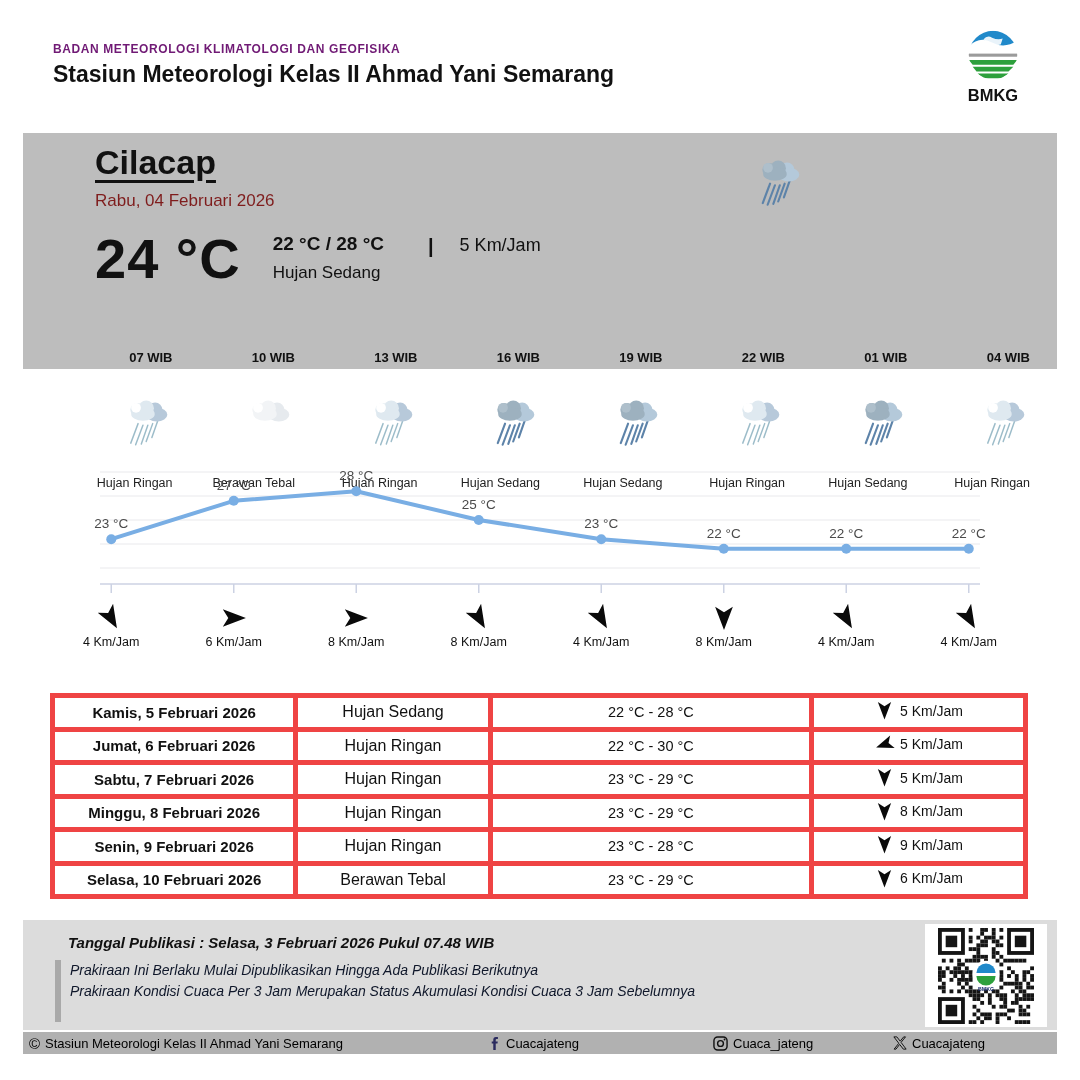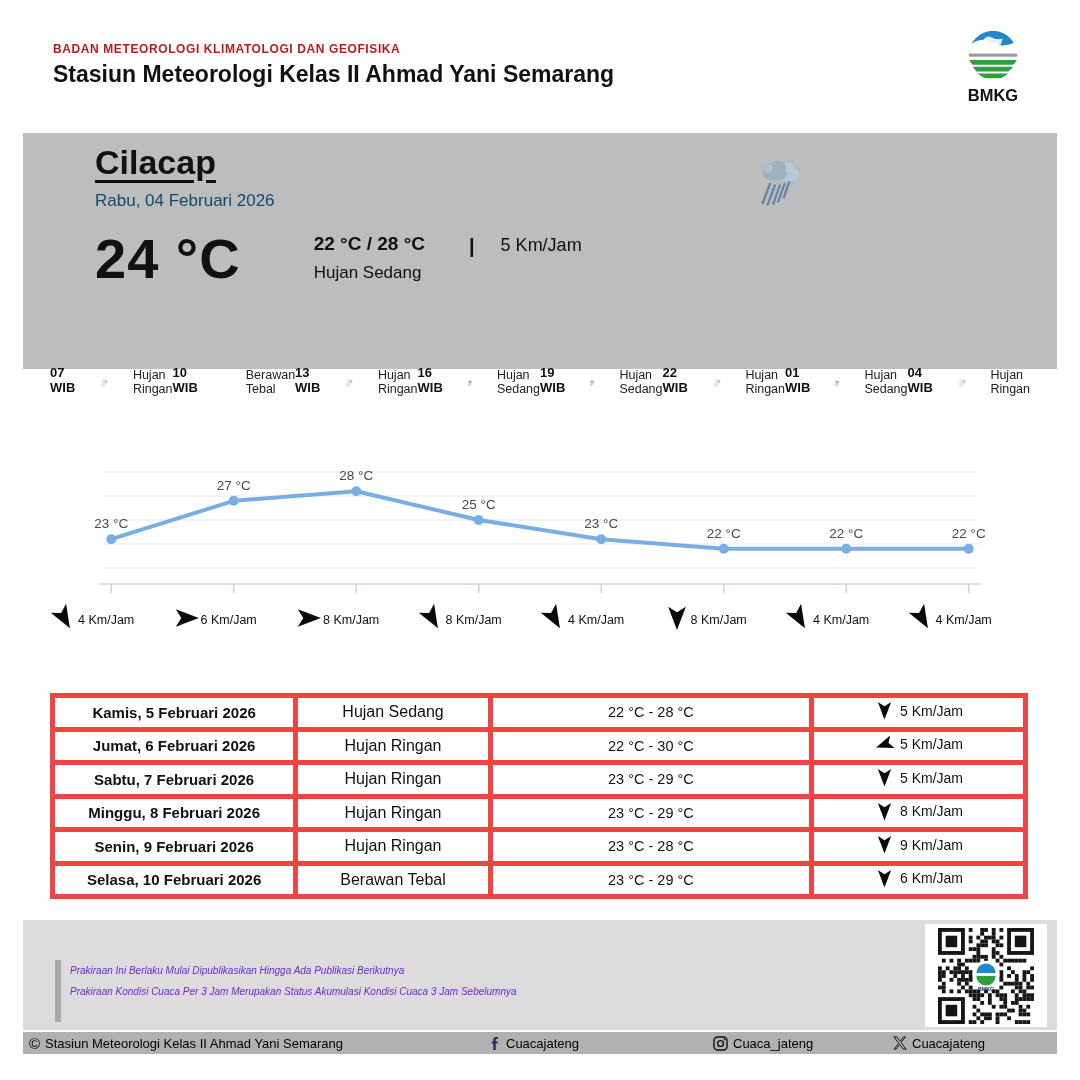--- a/index.html
+++ b/index.html
@@ -1,75 +1,75 @@
 <!DOCTYPE html>
 <html><head>
 <meta charset="utf-8">
 <style>
   html,body{margin:0;padding:0;background:#fff;}
   #page{position:relative;width:1080px;height:1080px;background:#fff;overflow:hidden;
         font-family:"Liberation Sans","DejaVu Sans",sans-serif;color:#111;}
 
   
   .header-block{position:absolute;top:42px;left:53px;}
-  .agency{font-size:12px;letter-spacing:.6px;font-weight:600;color:#b91c1c;}
+  .agency{font-size:12px;letter-spacing:.6px;font-weight:600;color:#701a75;}
   .station{font-size:23px;font-weight:700;margin-top:5px;color:#111;}
   .bmkg-logo{position:absolute;top:26px;right:56px;width:62px;text-align:center;}
 
   
   .banner{position:absolute;top:133px;left:23px;right:23px;height:236px;background:#bdbdbd;}
   .city{position:absolute;top:10px;left:72px;font-size:34px;font-weight:700;
         text-decoration:underline;text-underline-offset:6px;}
-  .banner-date{position:absolute;top:58px;left:72px;font-size:17px;color:#0c4a6e;}
+  .banner-date{position:absolute;top:58px;left:72px;font-size:17px;color:#7f1d1d;}
   .banner-main{position:absolute;top:88px;left:72px;display:flex;align-items:flex-start;}
   .big-temp{font-size:56px;font-weight:700;letter-spacing:1px;line-height:76px;}
-  .mid-block{margin-left:73px;margin-top:12px;}
+  .mid-block{margin-left:32px;margin-top:12px;}
   .range{font-size:19px;font-weight:700;}
   .cond{font-size:17px;margin-top:8px;}
   .sep{margin:14px 0 0 44px;font-size:20px;font-weight:700;}
   .banner-wind{margin:14px 0 0 26px;font-size:18px;}
   .banner-icon{position:absolute;top:16px;left:730px;width:124px;height:124px;}
 
   
   .hourly{position:absolute;top:350px;left:50px;width:980px;display:flex;}
-  .hcol{width:122.5px;display:flex;align-items:center;gap:24px;}
+  .hcol{width:122.5px;display:flex;flex-direction:column;align-items:flex-end;gap:24px;}
   .htime{font-size:13px;font-weight:700;}
   .wicon{width:52px;height:52px;margin-top:7px;}
   .hcond{font-size:12.5px;margin-top:4px;color:#222;}
 
   
   .hujan-ringan{--cb:#b7c9da;--cf:#dfe9f0;--hl:#ffffff;--rs:#9cbcc9;--rw:1.8;--rain-op:1;}
   .hujan-sedang{--cb:#b4c9da;--cf:#9db1bf;--hl:#aebfcb;--rs:#5d83a9;--rw:2.6;--rain-op:1;}
   .berawan-tebal{--cb:#e6eaee;--cf:#f2f4f6;--hl:#ffffff;--rs:#fff;--rw:0;--rain-op:0;}
 
   
   #temp-chart{position:absolute;top:462px;left:50px;}
 
   
   .windrow{position:absolute;top:604px;left:50px;width:980px;display:flex;}
-  .wcol{width:122.5px;display:flex;flex-direction:row;align-items:center;}
+  .wcol{width:122.5px;display:flex;flex-direction:column;align-items:center;}
   .warrow{width:28px;height:28px;}
   .wspeed{font-size:12.5px;margin-top:3px;}
 
   
   .dtable{position:absolute;top:693px;left:50px;width:978px;border-collapse:collapse;}
   .dtable td{border:5px solid #ef4444;height:28.5px;text-align:center;vertical-align:middle;
              font-size:15px;padding:0 4px;}
   td.c-date{width:25%;font-weight:600;}
   td.c-cond{width:20%;font-size:16px;}
   td.c-temp{width:33%;font-size:14.5px;}
   td.c-wind{width:22%;font-size:14px;}
   .twind{display:inline-flex;align-items:center;gap:5px;}
   .tarrow{width:21px;height:21px;}
 
   
   .footer{position:absolute;top:920px;left:23px;right:23px;height:110px;background:#dcdcdc;}
   .pub{position:absolute;top:14px;left:45px;font-size:15px;font-weight:700;font-style:italic;}
   .accent-bar{position:absolute;top:40px;left:32px;width:6px;height:62px;background:#a9a9a9;}
-  .notes{position:absolute;top:40px;left:47px;font-size:10px;font-style:italic;line-height:21px;color:#6d28d9;}
+  .notes{position:absolute;top:40px;left:47px;font-size:14px;font-style:italic;line-height:21px;color:#0f172a;}
   .qr-card{position:absolute;top:4px;right:10px;width:122px;height:103px;background:#fff;
            display:flex;align-items:center;justify-content:center;}
 
   
   .bar{position:absolute;top:1032px;left:23px;right:23px;height:22px;background:#b1b1b1;}
   .bar-item{position:absolute;top:0;height:22px;display:flex;align-items:center;gap:5px;
             font-size:13px;color:#000;}
   .bi-copy{left:6px;}
   .bi-fb{left:465px;}
   .bi-ig{left:690px;}
@@ -357,20 +357,21 @@
           <svg class="tarrow" style="transform: rotate(180deg);">
                 <use href="#arrow-icon"></use>
               </svg>
           <span>6 Km/Jam</span>
             </span></td>
       </tr>
     </tbody>
   </table>
 
   <div class="footer">
+    <div class="pub">Tanggal Publikasi : Selasa, 3 Februari 2026 Pukul 07.48 WIB</div>
     <div class="accent-bar"></div>
     <div class="notes">
       <div>Prakiraan Ini Berlaku Mulai Dipublikasikan Hingga Ada Publikasi Berikutnya</div>
       <div>Prakiraan Kondisi Cuaca Per 3 Jam Merupakan Status Akumulasi Kondisi Cuaca 3 Jam Sebelumnya</div>
     </div>
     <div class="qr-card">
       <svg id="qr-svg" width="96" height="96" viewBox="0 0 100 100">
           <rect width="100" height="100" fill="#fff"></rect>
           <rect x="32" y="0" width="4" height="4" fill="#151515"></rect>
           <rect x="44" y="0" width="4" height="4" fill="#151515"></rect>

